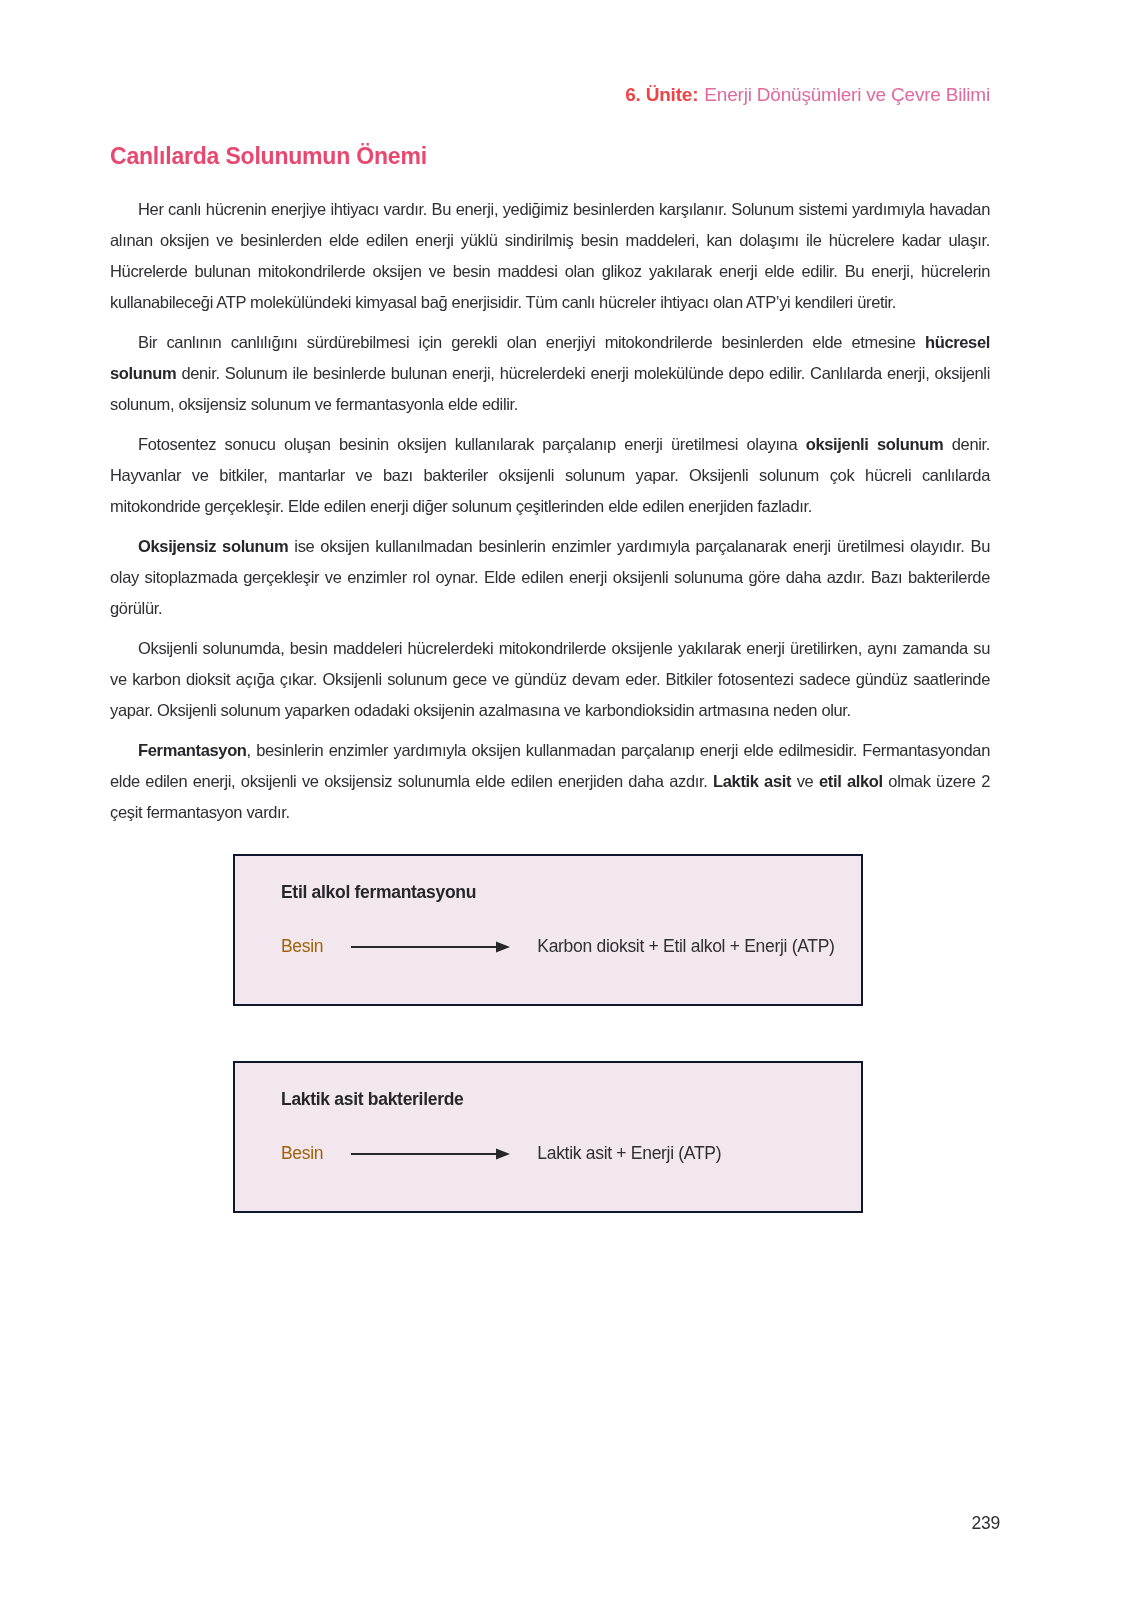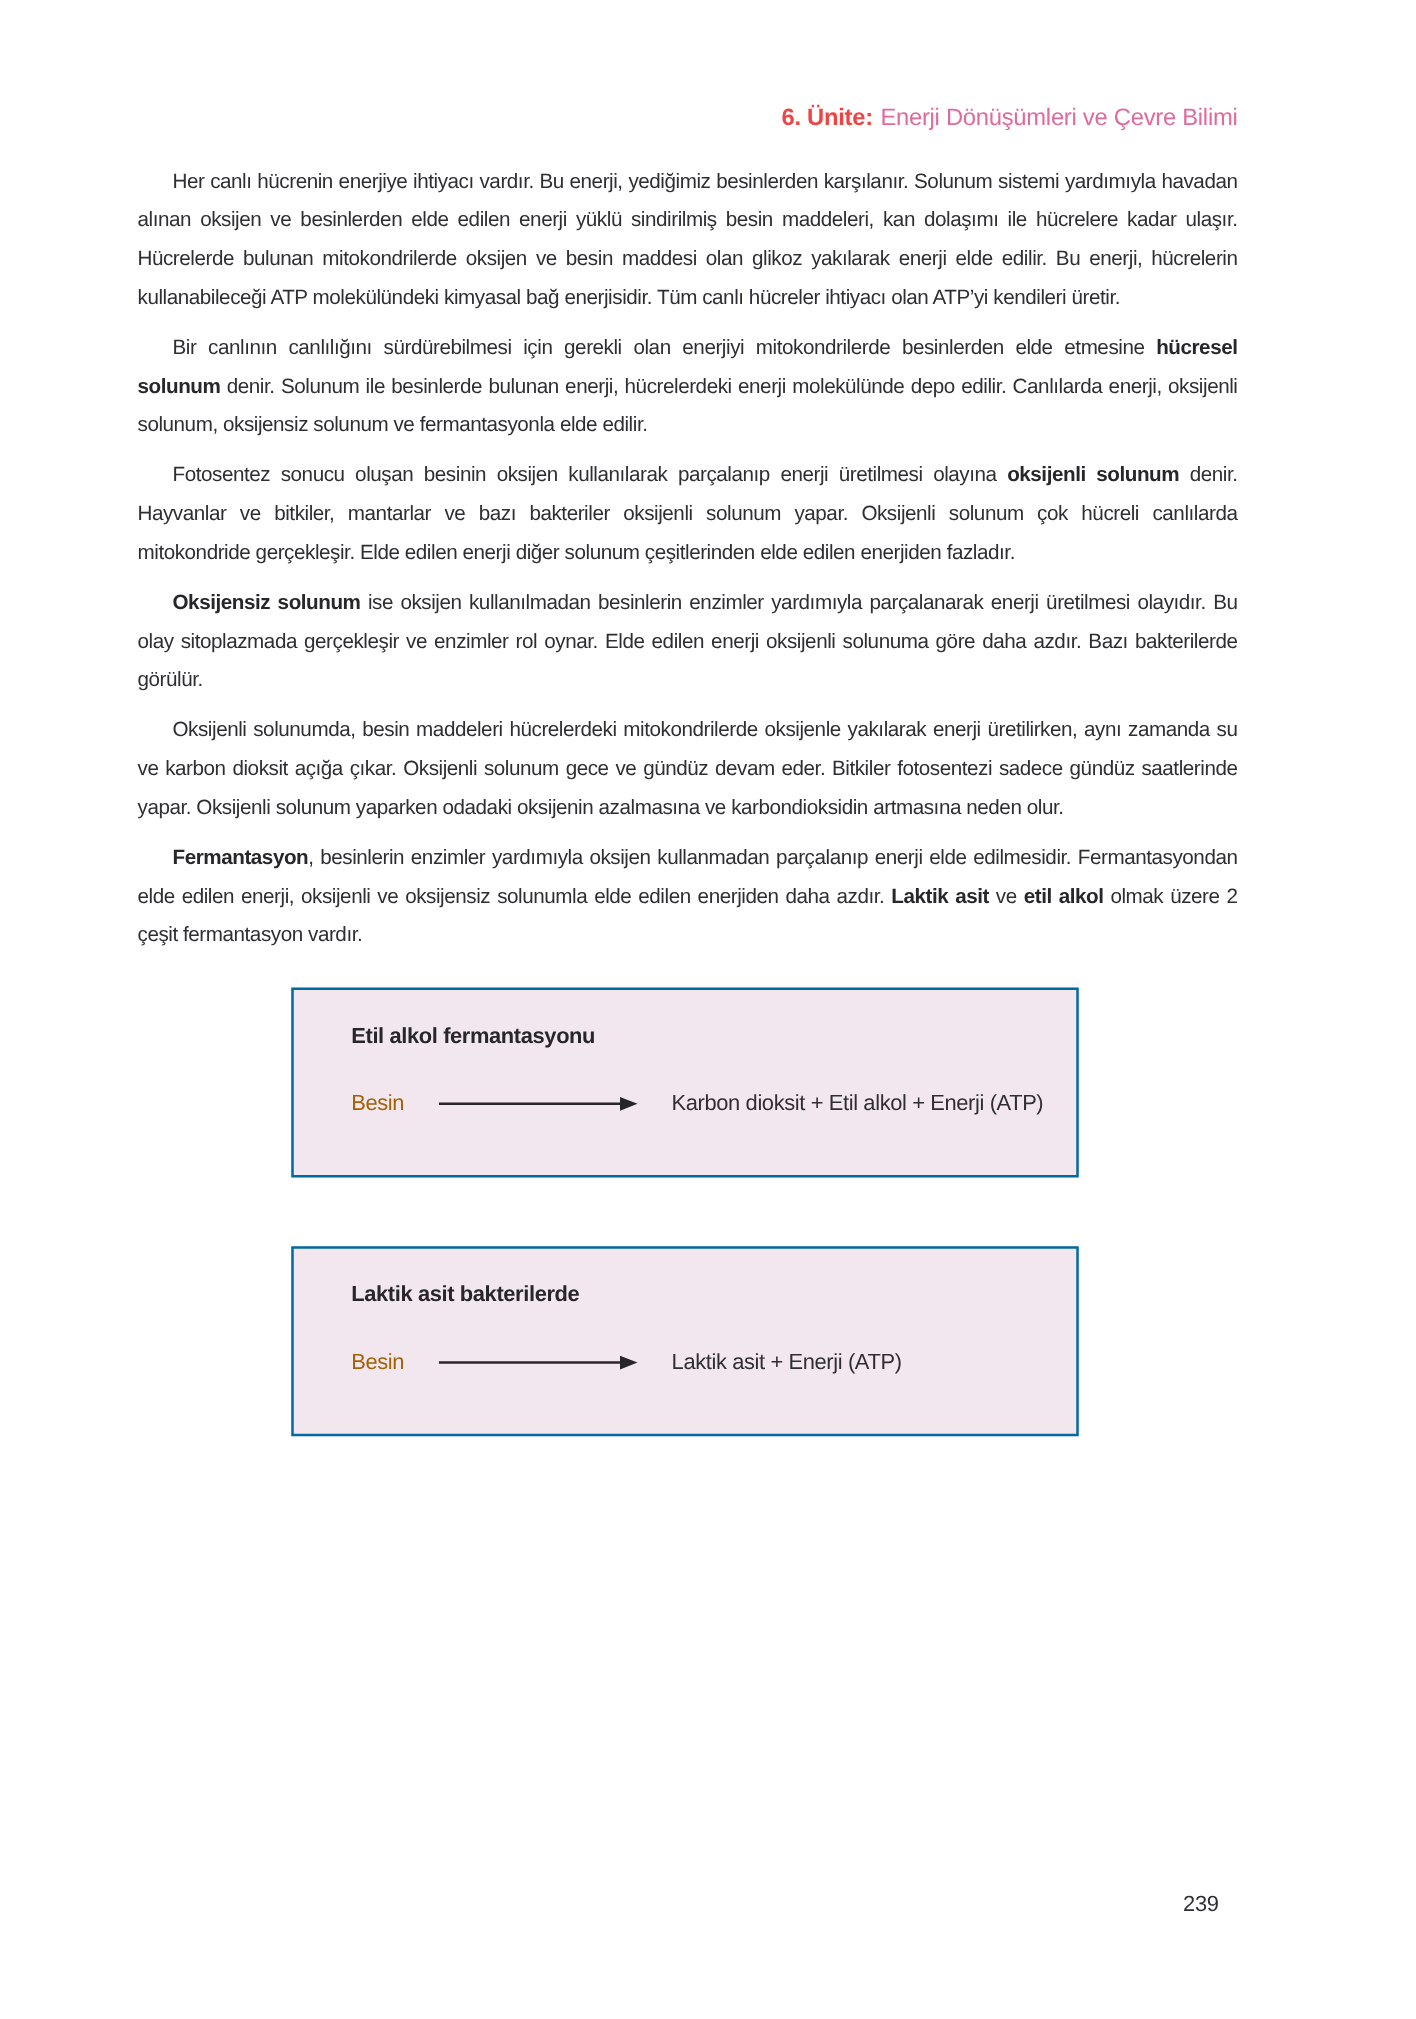--- a/index.html
+++ b/index.html
@@ -65,21 +65,21 @@
   }
   .boxes {
     margin-top: 26px;
     margin-left: 123px;
   }
   .ferment-box {
     width: 630px;
     height: 152px;
     box-sizing: border-box;
     background: #f3e7ef;
-    border: 2px solid #0369a1;
+    border: 2px solid #0f172a;
     padding: 26px 28px 0 46px;
   }
   .ferment-box + .ferment-box {
     margin-top: 55px;
   }
   .box-title {
     font-size: 17.5px;
     font-weight: 700;
     letter-spacing: -0.3px;
     color: #26262b;
@@ -99,37 +99,38 @@
   .arrow-wrap {
     margin: 0 26px 0 28px;
     display: inline-flex;
     align-items: center;
   }
   .product-label {
     color: #2e2e33;
   }
   .page-number {
     position: absolute;
-    right: 158px;
+    right: 133px;
     top: 1513px;
     font-size: 17.5px;
     letter-spacing: -0.2px;
     color: #2e2e33;
   }
 </style>
 </head>
 <body>
 
 <div class="page">
   <div class="content">
 
     <div class="page-header">
       <span class="unit-label">6. Ünite:</span><span class="unit-title">Enerji Dönüşümleri ve Çevre Bilimi</span>
     </div>
 
+    <h1 class="page-title">Canlılarda Solunumun Önemi</h1>
 
     <div class="body-text">
       <p><span>Her canlı hücrenin enerjiye ihtiyacı vardır. Bu enerji, yediğimiz besinlerden karşılanır. Solunum sistemi yardımıyla havadan alınan oksijen ve besinlerden elde edilen enerji yüklü sindirilmiş besin maddeleri, kan dolaşımı ile hücrelere kadar ulaşır. Hücrelerde bulunan mitokondrilerde oksijen ve besin maddesi olan glikoz yakılarak enerji elde edilir. Bu enerji, hücrelerin kullanabileceği ATP molekülündeki kimyasal bağ enerjisidir. Tüm canlı hücreler ihtiyacı olan ATP’yi kendileri üretir.</span></p>
 
       <p><span>Bir canlının canlılığını sürdürebilmesi için gerekli olan enerjiyi mitokondrilerde besinlerden elde etmesine </span><span class="run-bold">hücresel solunum</span><span> denir. Solunum ile besinlerde bulunan enerji, hücrelerdeki enerji molekülünde depo edilir. Canlılarda enerji, oksijenli solunum, oksijensiz solunum ve fermantasyonla elde edilir.</span></p>
 
       <p><span>Fotosentez sonucu oluşan besinin oksijen kullanılarak parçalanıp enerji üretilmesi olayına </span><span class="run-bold">oksijenli solunum</span><span> denir. Hayvanlar ve bitkiler, mantarlar ve bazı bakteriler oksijenli solunum yapar. Oksijenli solunum çok hücreli canlılarda mitokondride gerçekleşir. Elde edilen enerji diğer solunum çeşitlerinden elde edilen enerjiden fazladır.</span></p>
 
       <p><span class="run-bold">Oksijensiz solunum</span><span> ise oksijen kullanılmadan besinlerin enzimler yardımıyla parçalanarak enerji üretilmesi olayıdır. Bu olay sitoplazmada gerçekleşir ve enzimler rol oynar. Elde edilen enerji oksijenli solunuma göre daha azdır. Bazı bakterilerde görülür.</span></p>
 

